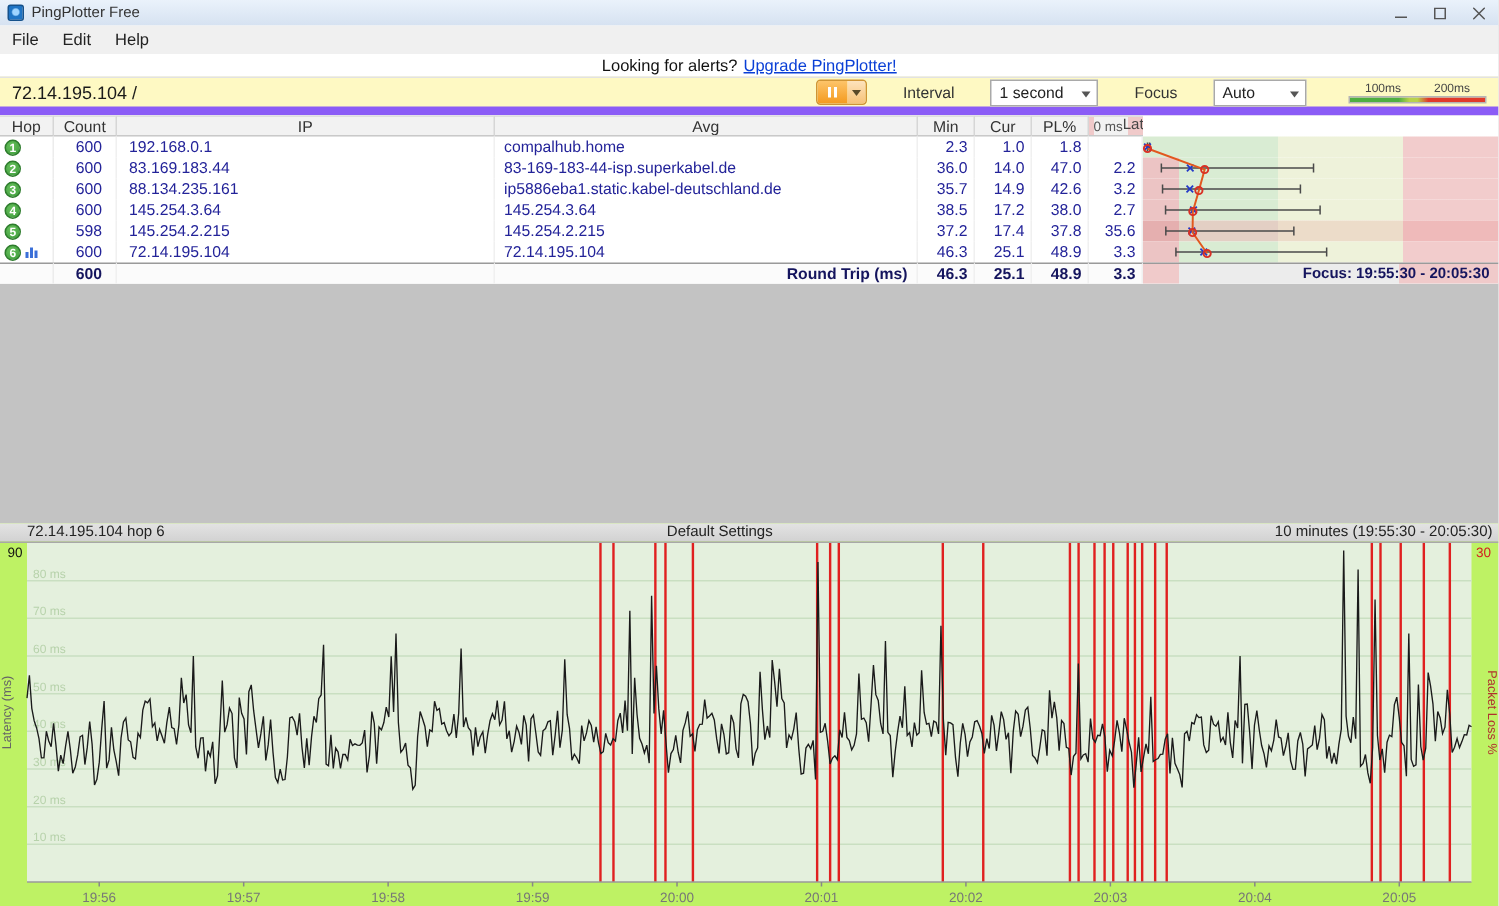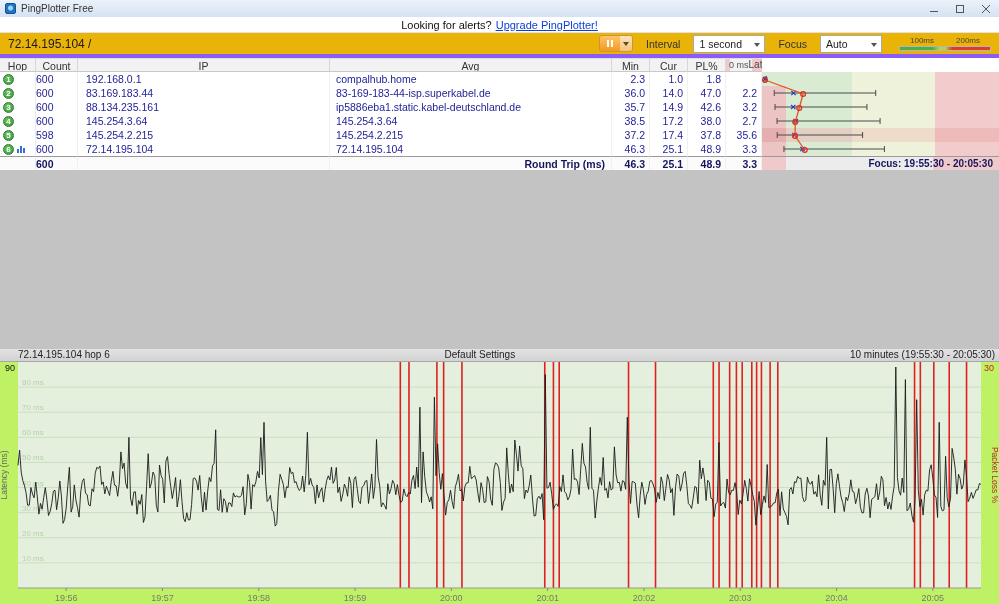--- a/index.html
+++ b/index.html
@@ -19,24 +19,24 @@
   
   .menubar{height:19px;background:#f0f0f0;display:flex;align-items:center;font-size:11px;color:#222;flex:0 0 auto;}
   .menu-item{padding:2px 8px;cursor:default;}
 
   
   .banner{height:15px;background:#fff;display:flex;align-items:center;justify-content:center;
     font-size:11px;color:#111;flex:0 0 auto;}
   .banner a{color:#0a3fd6;text-decoration:underline;margin-left:4px;cursor:pointer;}
 
   
-  .targetbar{height:26px;background:#eab308;border-top:1px solid #e2e2e2;border-bottom:4px solid #8b5cf6;
+  .targetbar{height:26px;background:#fef9c3;border-top:1px solid #e2e2e2;border-bottom:6px solid #8b5cf6;
     display:flex;align-items:center;padding:0 8px;flex:0 0 auto;}
   .target-text{font-size:12px;color:#1a1a1a;}
-  .controls{margin-left:auto;display:flex;align-items:center;gap:13px;}
+  .controls{margin-left:auto;display:flex;align-items:center;gap:24px;}
   .pause-btn{display:flex;height:17px;border:1px solid #cf9434;border-radius:3px;overflow:hidden;cursor:pointer;}
   .pause-main{width:20px;height:100%;background:linear-gradient(#fdc469,#f49a1f);
     display:flex;align-items:center;justify-content:center;gap:2px;}
   .pause-main i{display:block;width:2px;height:7px;background:#fff;}
   .pause-caret{width:12px;height:100%;background:linear-gradient(#fde3bd,#f7c277);
     display:flex;align-items:center;justify-content:center;}
   .caret{width:0;height:0;border-left:3px solid transparent;border-right:3px solid transparent;
     border-top:4px solid #5a4a28;}
   .ctl-label{font-size:10.5px;color:#333;}
   .fake-select{position:relative;height:18px;background:#fff;border:1px solid #a9a9a9;
@@ -55,21 +55,21 @@
   .th{background:#f2f2f2;color:#333;text-align:center;border-right:1px solid #d6d6d6;
     border-bottom:1px solid #c9c9c9;border-top:1px solid #dedede;height:14px;overflow:hidden;white-space:nowrap;}
   .th-latency{display:flex;justify-content:space-between;align-items:center;padding:0 3px;font-size:9px;color:#555;
     background:linear-gradient(90deg,#f0caca 0 10%,#f2f2f2 10% 72%,#f0caca 72% 100%);border-right:none;}
   .th-latency .mid{font-size:10px;color:#444;}
   .td{color:#232399;overflow:hidden;white-space:nowrap;border-right:1px solid #f0f0f0;}
   .td-hop{display:flex;align-items:center;padding-left:3px;gap:2px;border-right:1px solid #ececec;}
   .hop-circle{width:11px;height:11px;border-radius:50%;background:radial-gradient(circle at 40% 35%,#67c05c,#3c9a3a);
     border:1px solid #2e7c2d;color:#fff;font-size:8px;line-height:9px;text-align:center;font-weight:bold;flex:0 0 auto;}
   .graph-ind svg{display:block;}
-  .td-count{text-align:left;padding-right:9px;}
+  .td-count{text-align:right;padding-right:9px;}
   .td-ip{padding-left:8px;}
   .td-name{padding-left:6px;}
   .td-num{text-align:right;padding-right:4px;}
   .td-latency{position:relative;border-right:none;}
   .td-latency svg.mini{position:absolute;inset:0;width:237px;height:14px;}
   .loss0{background:linear-gradient(90deg,#d9ecd3 0 38%,#eef2da 38% 73%,#f2cccc 73% 100%);}
   .loss1{background:linear-gradient(90deg,#ecc4c4 0 10%,#d9ecd3 10% 38%,#eef2da 38% 73%,#f2cccc 73% 100%);}
   .loss2{background:linear-gradient(90deg,#e5aFaF 0 10%,#e3cfc4 10% 38%,#ecdcc9 38% 73%,#efbaba 73% 100%);}
   .summary .td{font-weight:bold;color:#15155e;border-top:1px solid #9a9a9a;background:#fbfbfb;}
   .summary .td-name{text-align:right;padding-right:6px;}
@@ -111,20 +111,25 @@
           </svg>
       </span>
       <span class="win-btn">
         <svg width="8" height="8" viewBox="0 0 8 8">
             <path d="M0 0 L8 8 M8 0 L0 8" stroke="#555" stroke-width="1"></path>
           </svg>
       </span>
     </div>
   </div>
 
+  <div class="menubar">
+    <span class="menu-item">File</span>
+    <span class="menu-item">Edit</span>
+    <span class="menu-item">Help</span>
+  </div>
 
   <div class="banner">
     <span>Looking for alerts?</span>
     <a>Upgrade PingPlotter!</a>
   </div>
 
   <div class="targetbar">
     <span class="target-text">72.14.195.104 /</span>
     <div class="controls">
       <div class="pause-btn">

